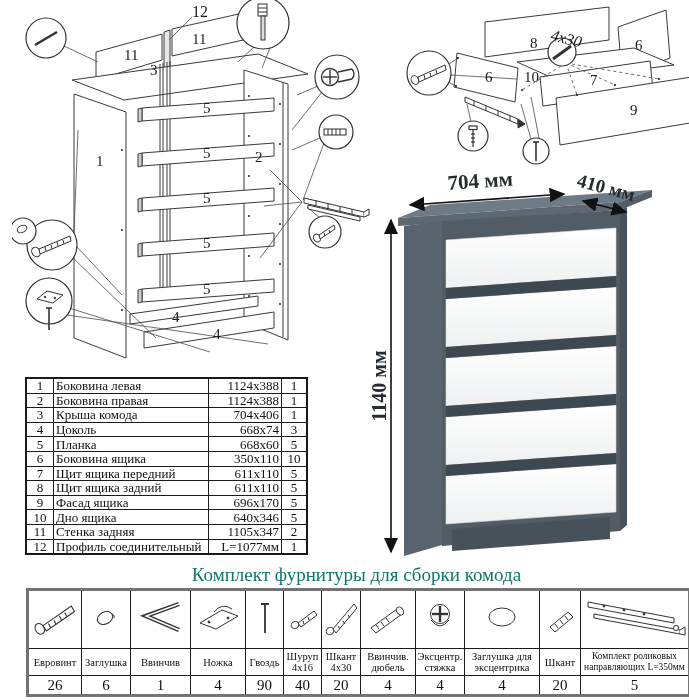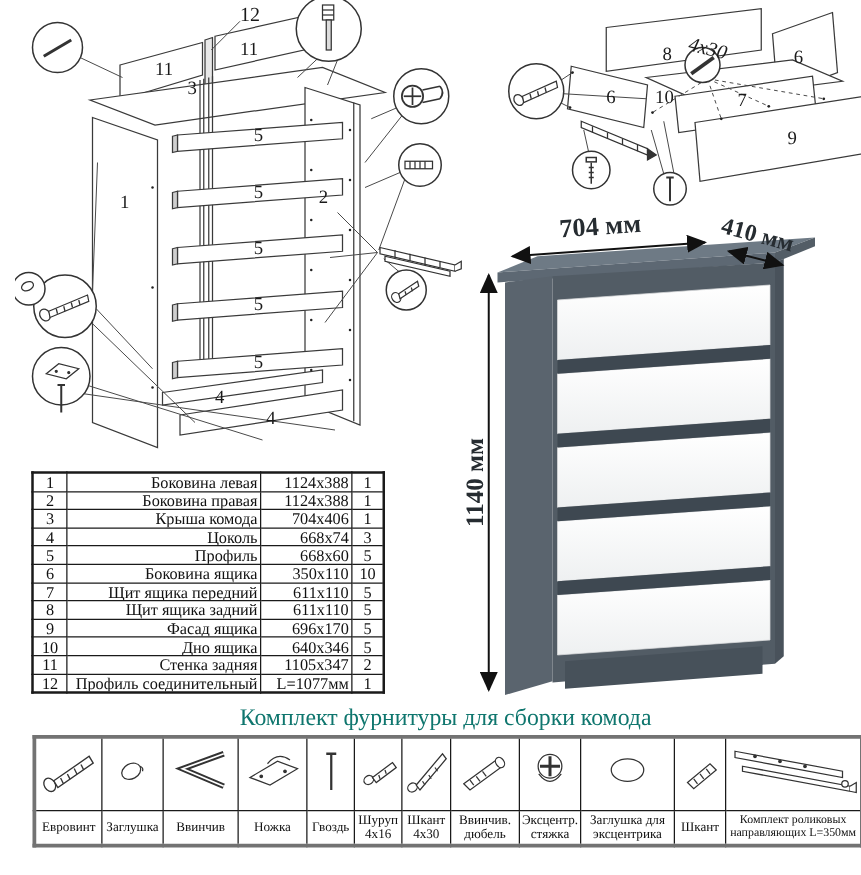--- a/index.html
+++ b/index.html
@@ -6,21 +6,21 @@
   .sheet{position:relative;width:689px;height:700px;background:#ffffff;overflow:hidden;
          font-family:"Liberation Serif", serif;color:#111;margin-left:12px;}
   svg text{font-family:"Liberation Serif", serif;}
   .diag{position:absolute;}
   
   table.parts{position:absolute;left:13px;top:377px;border-collapse:collapse;
               border:2px solid #1a1a1a;table-layout:fixed;width:266px;}
   table.parts td{border:1px solid #1a1a1a;height:13.6px;font-size:13px;line-height:13px;
                  padding:0 2px;white-space:nowrap;overflow:hidden;}
   td.c-num{width:22px;text-align:center;}
-  td.c-name{width:150px;text-align:right;padding-left:5px;}
+  td.c-name{width:150px;text-align:left;padding-left:5px;}
   td.c-size{width:68px;text-align:right;}
   td.c-qty{width:20px;text-align:center;}
   td.ind1{padding-left:38px;}
   td.ind2{padding-left:16px;}
   td.small{font-size:11px;}
   
   .hw-title{position:absolute;left:0;top:564px;width:689px;text-align:center;
             font-size:19px;color:#0f766e;}
   table.hw{position:absolute;left:14px;top:588px;border-collapse:collapse;
            border:3px solid #737373;table-layout:fixed;width:662px;}
@@ -354,21 +354,21 @@
           <td class="c-qty">1</td>
         </tr>
       <tr>
           <td class="c-num">4</td>
           <td class="c-name ind1">Цоколь</td>
           <td class="c-size">668x74</td>
           <td class="c-qty">3</td>
         </tr>
       <tr>
           <td class="c-num">5</td>
-          <td class="c-name ind1">Профиль</td>
+          <td class="c-name ind1">Планка</td>
           <td class="c-size">668x60</td>
           <td class="c-qty">5</td>
         </tr>
       <tr>
           <td class="c-num">6</td>
           <td class="c-name">Боковина ящика</td>
           <td class="c-size">350x110</td>
           <td class="c-qty">10</td>
         </tr>
       <tr>
@@ -531,15 +531,29 @@
         <td>Ножка</td>
         <td>Гвоздь</td>
         <td>Шуруп 4x16</td>
         <td>Шкант 4x30</td>
         <td>Ввинчив. дюбель</td>
         <td>Эксцентр. стяжка</td>
         <td>Заглушка для эксцентрика</td>
         <td>Шкант</td>
         <td class="tiny">Комплект роликовых направляющих L=350мм</td>
       </tr>
+      <tr class="hw-qty">
+        <td>26</td>
+        <td>6</td>
+        <td>1</td>
+        <td>4</td>
+        <td>90</td>
+        <td>40</td>
+        <td>20</td>
+        <td>4</td>
+        <td>4</td>
+        <td>4</td>
+        <td>20</td>
+        <td>5</td>
+      </tr>
     </tbody>
   </table>
 </div>
 
 </body></html>

